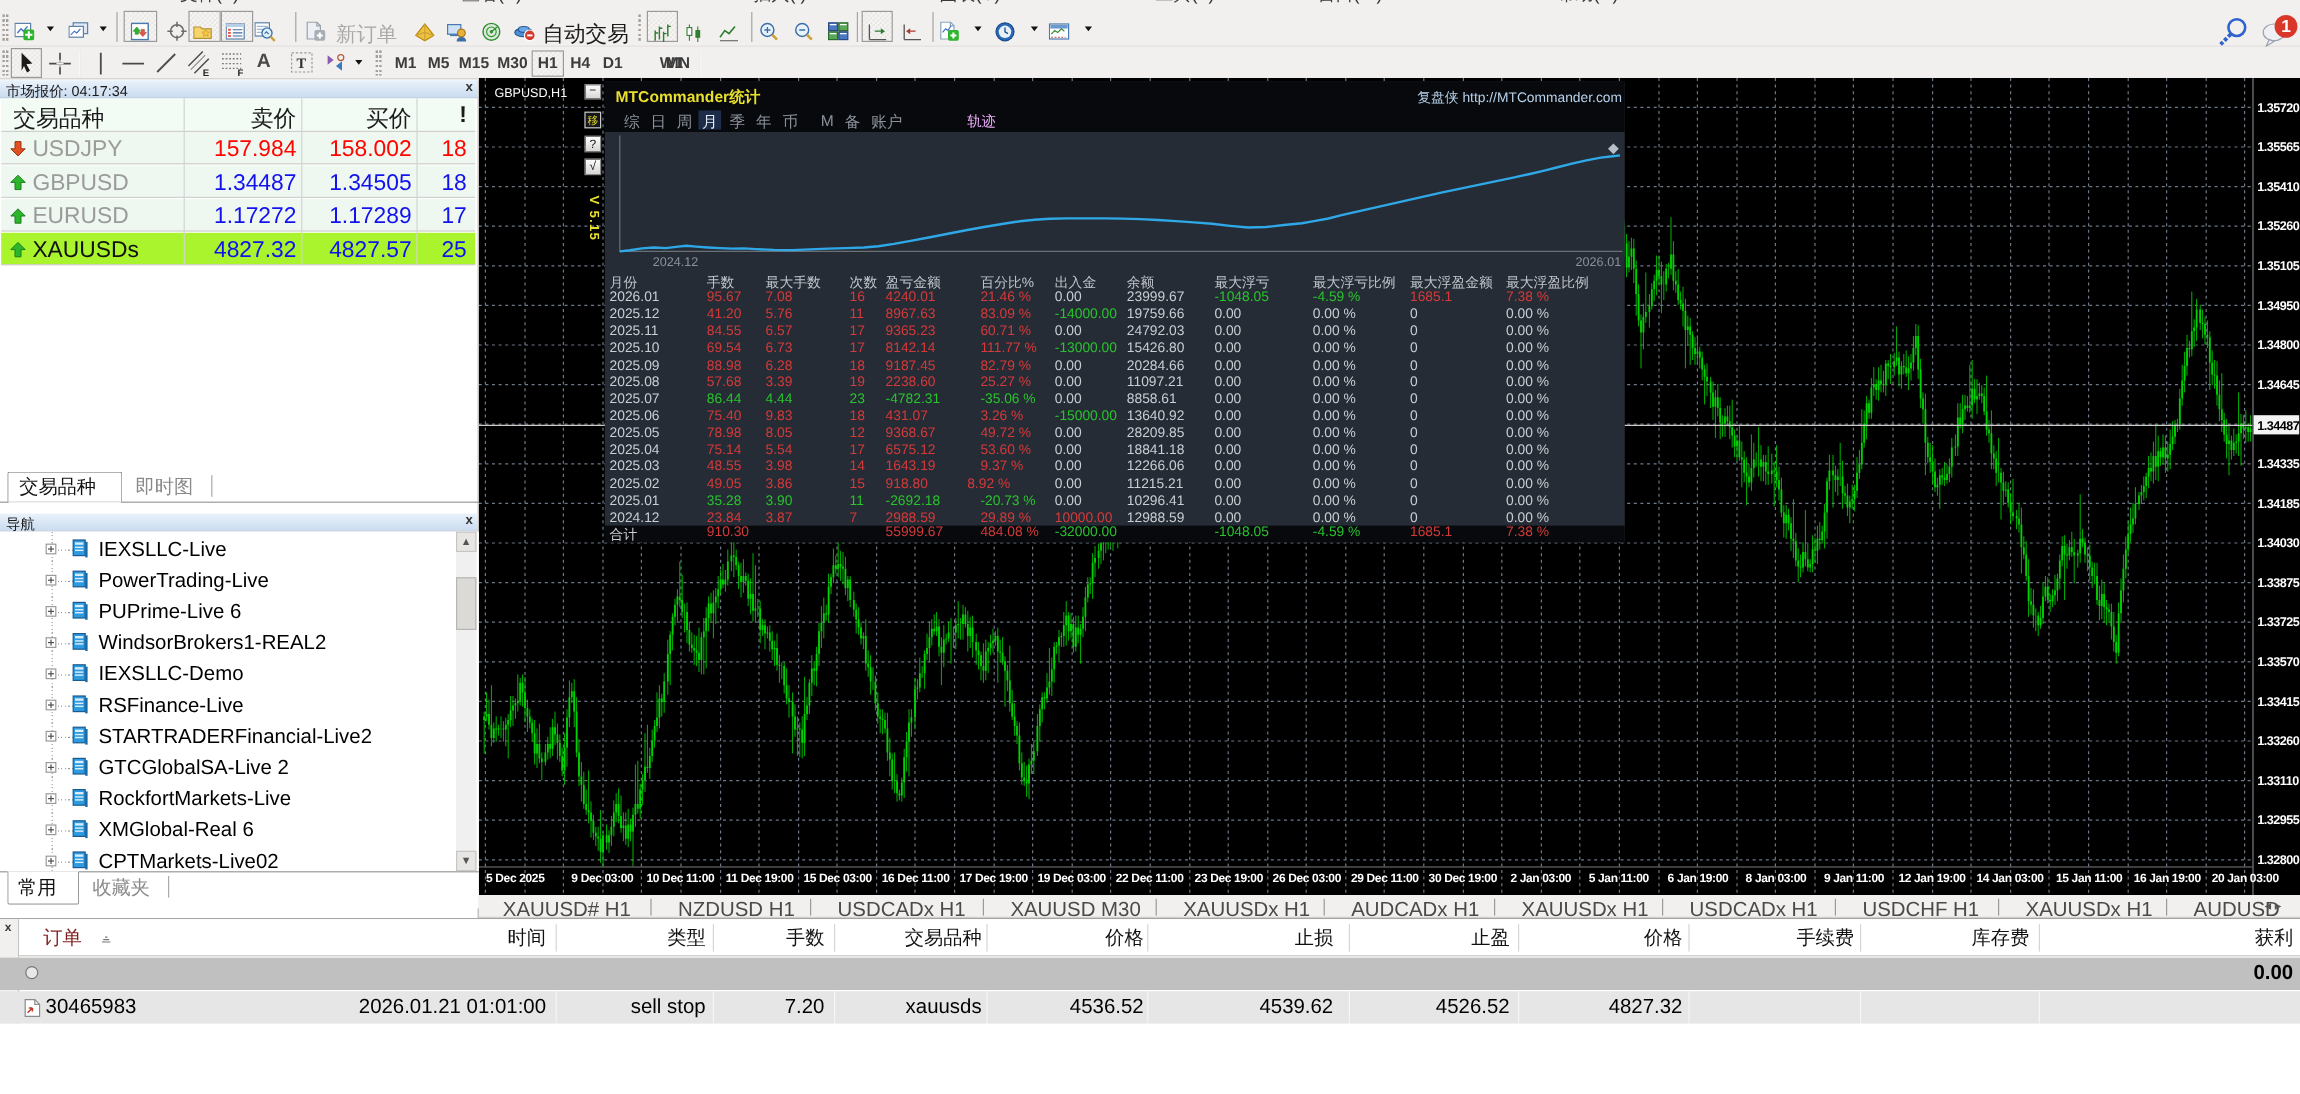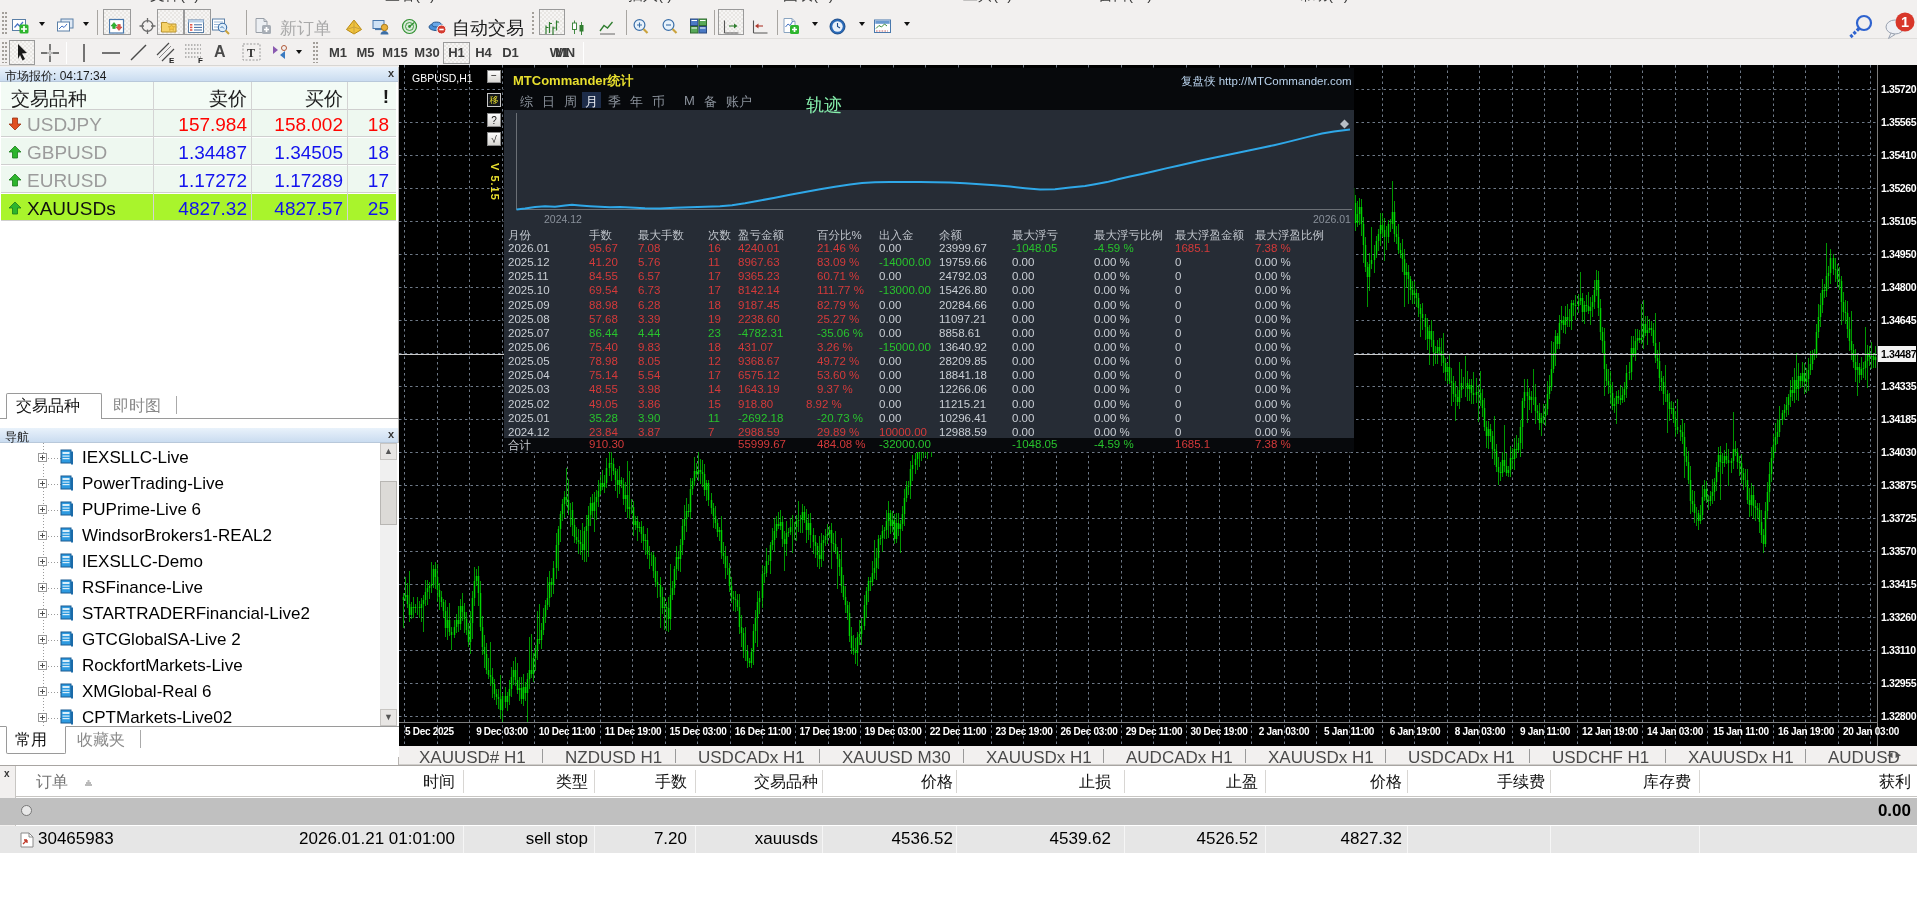--- a/index.html
+++ b/index.html
@@ -319,21 +319,21 @@
     <div class="a" style="left:38px;top:25px;font-size:13px;color:#8a919b">日</div>
     <div class="a" style="left:60px;top:25px;font-size:13px;color:#8a919b">周</div>
     <div class="a" style="left:78px;top:24px;width:19px;height:16px;background:#1d2c49"></div>
     <div class="a" style="left:81px;top:25px;font-size:13px;color:#e8ecf2">月</div>
     <div class="a" style="left:104px;top:25px;font-size:13px;color:#8a919b">季</div>
     <div class="a" style="left:126px;top:25px;font-size:13px;color:#8a919b">年</div>
     <div class="a" style="left:148px;top:25px;font-size:13px;color:#8a919b">币</div>
     <div class="a" style="left:180px;top:25px;font-size:13px;color:#8a919b">M</div>
     <div class="a" style="left:200px;top:25px;font-size:13px;color:#8a919b">备</div>
     <div class="a" style="left:222px;top:25px;font-size:13px;color:#8a919b">账户</div>
-    <div class="a" style="left:302px;top:25px;font-size:18px;color:#86efac">轨迹</div>
+    <div class="a" style="left:302px;top:25px;font-size:12px;color:#f0abfc">轨迹</div>
     <svg class="a" style="left:0;top:0" width="850" height="160" viewBox="0 0 850 160">
       <path d="M12.5 45V141.5H848" stroke="#6b7076" fill="none"></path>
       <polyline points="12.5,141.5 21,140.5 31,139 41,138.2 51,138.8 61,137.5 68,136.8 76,137.5 86,138.2 96,138.8 106,139.2 116,139.0 126,139.6 141,140.2 156,140.4 171,139.8 186,139.2 201,138.8 216,138.2 228,137.2 241,135.2 256,132.5 271,129.7 286,126.80000000000001 301,123.9 316,121.19999999999999 331,118.69999999999999 346,116.4 358,115.1 371,114.30000000000001 386,114.0 416,114.0 431,114.19999999999999 446,114.6 461,115.30000000000001 476,116.30000000000001 491,117.30000000000001 506,118.5 521,120.19999999999999 536,121.6 551,121.19999999999999 566,119.5 581,118.0 591,116.30000000000001 603,114.1 614,111.30000000000001 626,108.6 638,105.9 650,103.19999999999999 662,100.4 674,97.69999999999999 686,95 698,92.30000000000001 710,89.80000000000001 722,87.30000000000001 734,84.80000000000001 746,82.30000000000001 758,79.80000000000001 770,77.19999999999999 782,74.4 794,71.4 806,68.4 818,65.6 830,63.400000000000006 840,62.19999999999999 846,61.5" fill="none" stroke="#2fa8e8" stroke-width="2"></polyline>
       <path d="M845 56l-4.5 4.5L836 56l4.5-4.5z" fill="#b7bec6"></path>
     </svg>
     <div class="a" style="left:40px;top:145px;font-size:10.5px;color:#8a919b">2024.12</div>
     <div class="a" style="left:809px;top:145px;font-size:10.5px;color:#8a919b">2026.01</div>
     <div class="statr stath" style="top:160px;left:0;width:850px">
       <span style="left:4px">月份</span>
       <span style="left:85px">手数</span>
@@ -787,21 +787,21 @@
     <div class="a" style="left:0;top:0;width:399px;height:1px;background:#9a9a9a"></div>
     <div class="a" style="left:6px;top:0;width:60px;height:28px;background:#fff;border:1px solid #9a9a9a;border-top:1px solid #fff;border-radius:0 0 2px 2px"></div>
     <span class="a" style="left:15px;top:4px;font-size:16px;color:#111">常用</span>
     <span class="a" style="left:77px;top:4px;font-size:16px;color:#8a8a8a">收藏夹</span>
     <div class="a" style="left:140px;top:4px;width:1px;height:18px;background:#aaa"></div>
   </div>
 <div class="a" style="left:0;top:765px;width:1917px;height:147px;background:#fff;border-top:1px solid #a8a5a2">
     <div class="a" style="left:0;top:0;width:16px;height:87px;background:#f2f0ef;border-right:1px solid #c8c6c3"></div>
     <div class="a" style="left:4px;top:2px;font-size:10px;color:#333;font-weight:bold">x</div>
     <div class="a" style="left:16px;top:0;width:1901px;height:31px;background:#fff;border-bottom:1px solid #c8c6c3"></div>
-    <span class="a" style="left:36px;top:6px;font-size:16px;color:#737373">订单</span>
+    <span class="a" style="left:36px;top:6px;font-size:16px;color:#7f1d1d">订单</span>
     <svg class="a" style="left:84px;top:13px" width="9" height="8" viewBox="0 0 9 8">
       <path d="M1 6h7M2 4h5M3.5 2h2" stroke="#777" stroke-width="1"></path>
     </svg>
     <div class="thdr" style="left:305px;width:150px;top:6px">时间</div>
     <div class="thdr" style="left:438px;width:150px;top:6px">类型</div>
     <div class="thdr" style="left:537px;width:150px;top:6px">手数</div>
     <div class="thdr" style="left:668px;width:150px;top:6px">交易品种</div>
     <div class="thdr" style="left:803px;width:150px;top:6px">价格</div>
     <div class="thdr" style="left:961px;width:150px;top:6px">止损</div>
     <div class="thdr" style="left:1108px;width:150px;top:6px">止盈</div>

